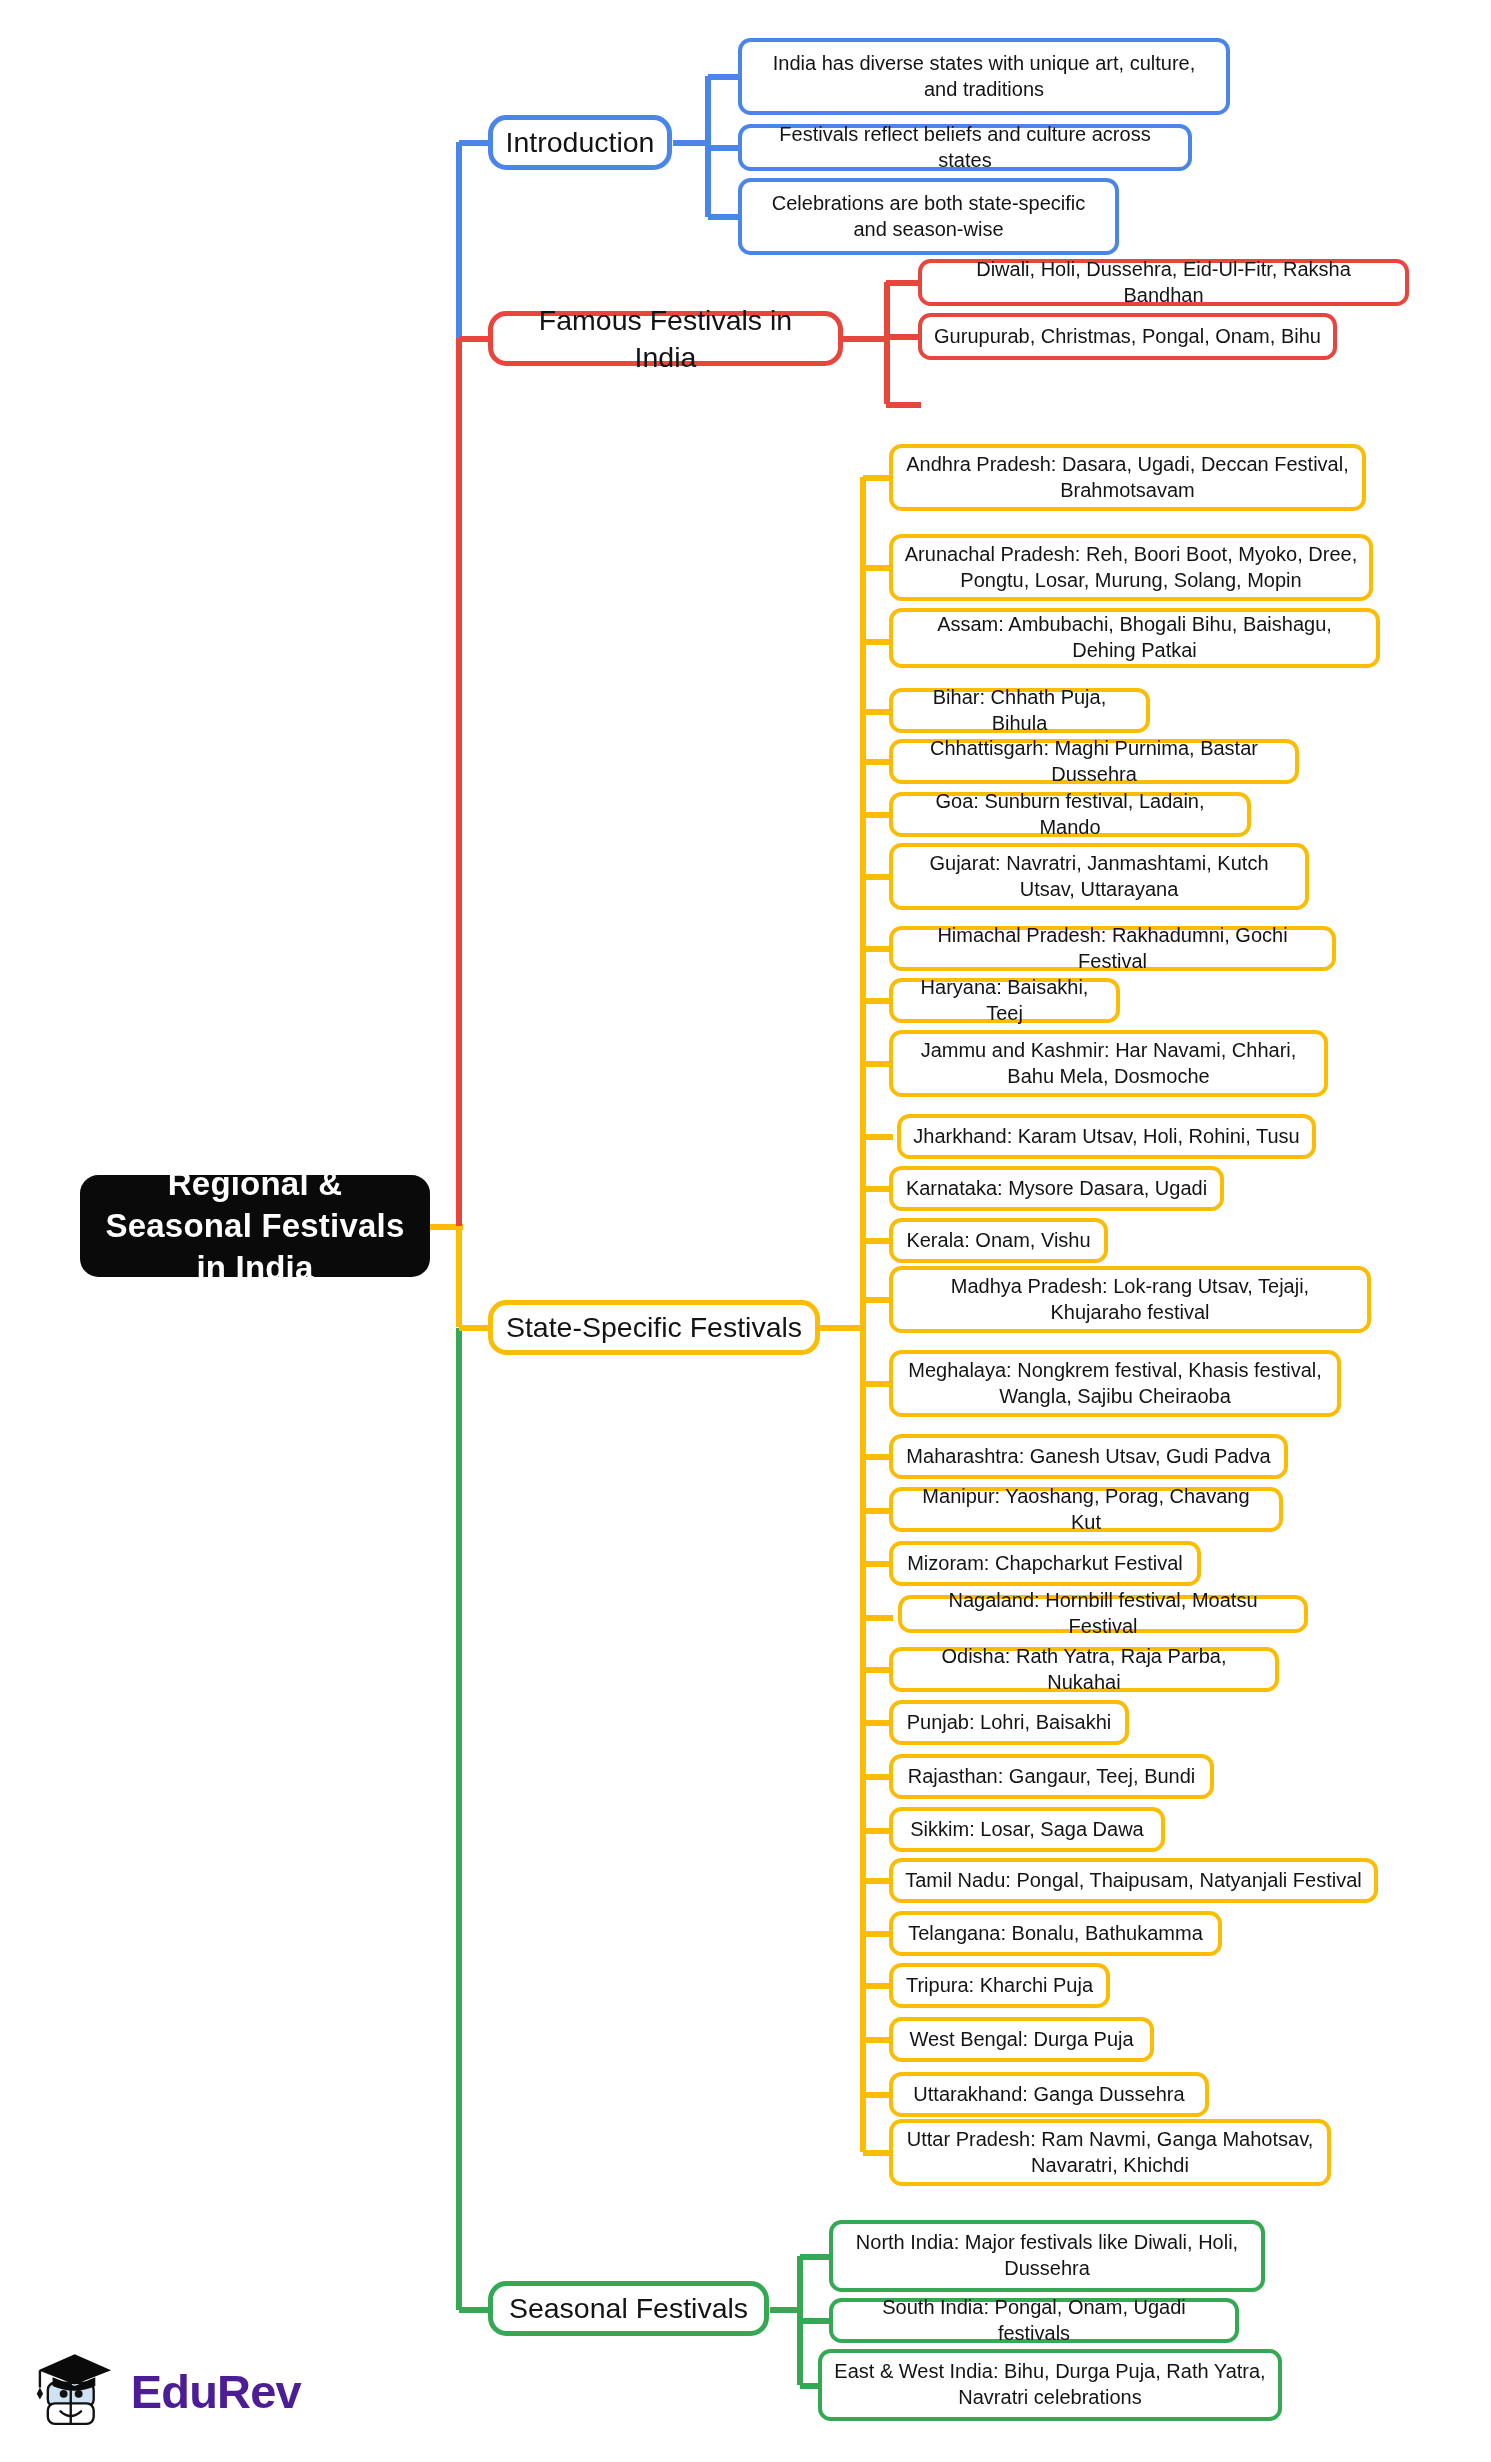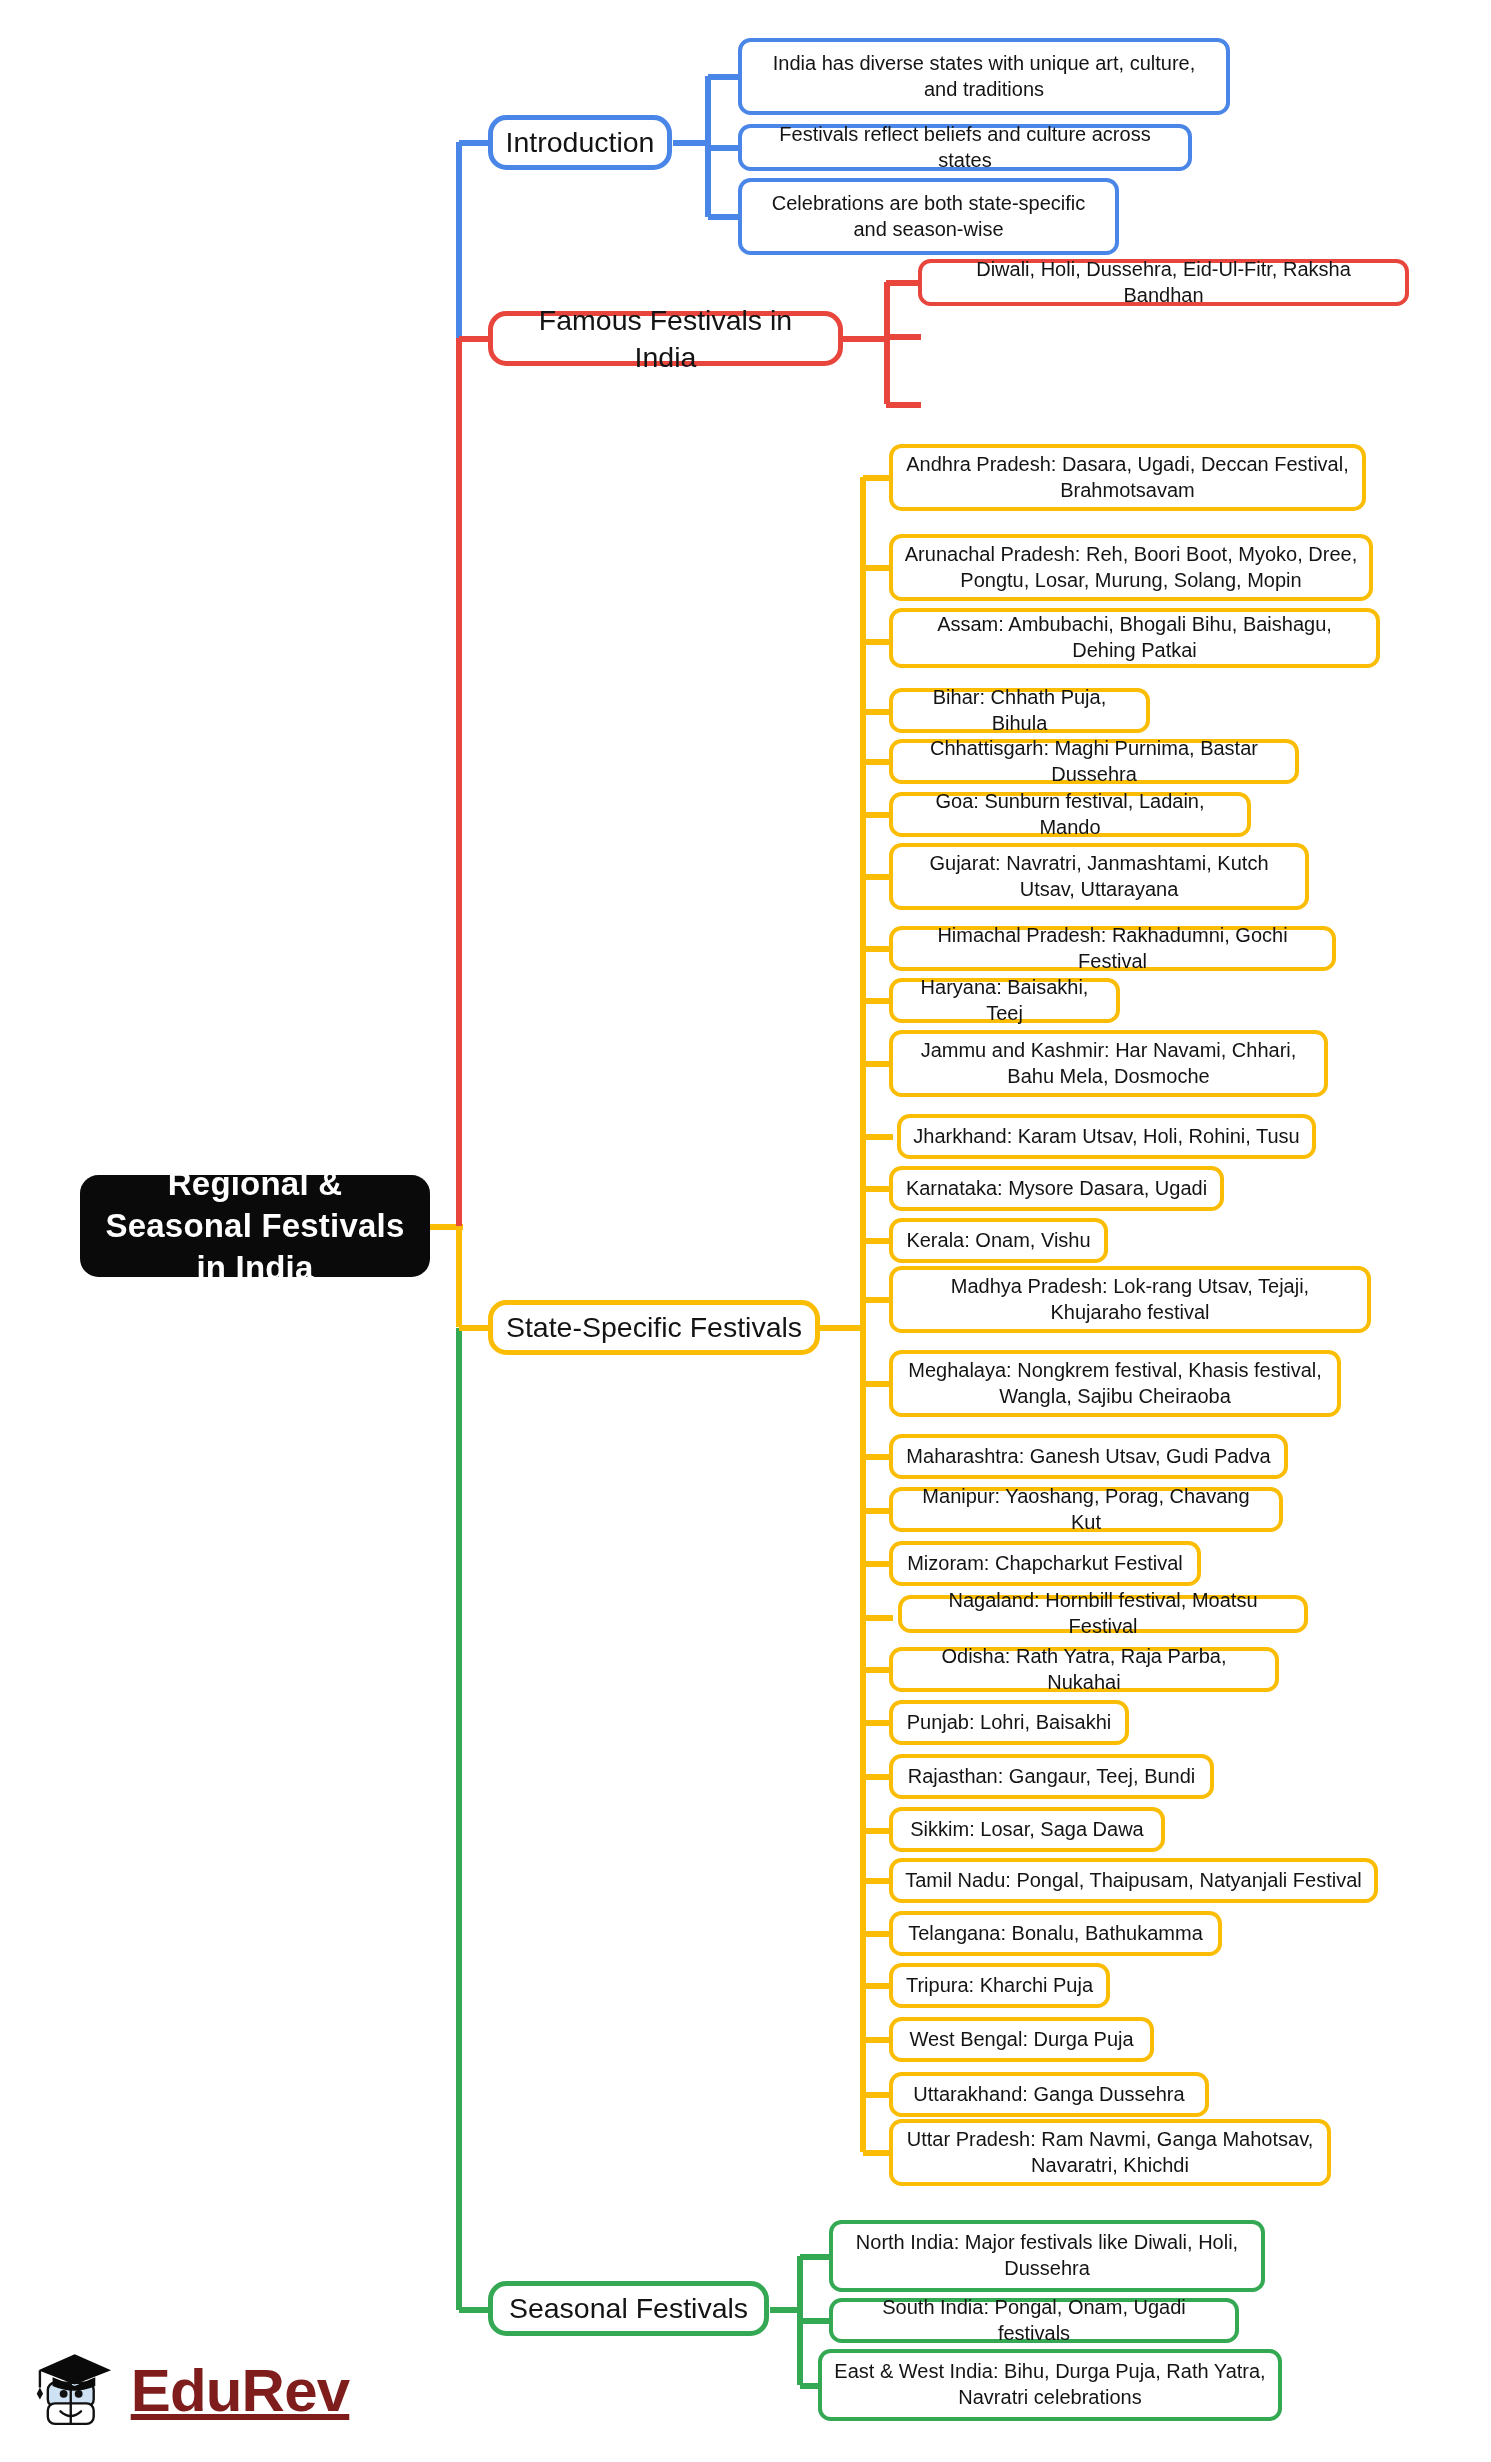--- a/index.html
+++ b/index.html
@@ -82,26 +82,25 @@
     left: 32px;
     top: 2345px;
     width: 302px;
     height: 92px;
     display: flex;
     align-items: center;
     gap: 11.7px;
   }
   #logo .mark { width: 87px; height: 87px; flex: 0 0 auto; }
   #logo .wordmark {
-    font-size: 60px;
+    font-size: 47px;
     font-weight: bold;
-    color: #7f1d1d;
+    color: #4c1d95;
     letter-spacing: -0.8px;
     line-height: 1;
-    text-decoration: underline;
   }
 </style>
 </head>
 <body>
 
 <div id="canvas">
 
   <div id="connectors">
       <div class="line h c-yellow" style="left: 430px; top: 1224px; width: 33px;"></div>
       <div class="line v c-blue" style="left: 456px; top: 142px; height: 196px;"></div>
@@ -186,20 +185,23 @@
   <div class="node leaf-node leaf-blue" style="left:738px; top:124px; width:454px; height:47px;">
     <span>Festivals reflect beliefs and culture across states</span>
   </div>
   <div class="node leaf-node leaf-blue" style="left:738px; top:178px; width:381px; height:77px;">
     <span>Celebrations are both state-specific and season-wise</span>
   </div>
 
   <div class="node leaf-node leaf-red" style="left:918px; top:259px; width:491px; height:47px;">
     <span>Diwali, Holi, Dussehra, Eid-Ul-Fitr, Raksha Bandhan</span>
   </div>
+  <div class="node leaf-node leaf-red" style="left:918px; top:313px; width:419px; height:47px;">
+    <span>Gurupurab, Christmas, Pongal, Onam, Bihu</span>
+  </div>
 
   <div id="state-leaves">
       <div class="node leaf-node leaf-yellow" style="left: 889px; top: 444px; width: 477px; height: 67px;">
         <span>Andhra Pradesh: Dasara, Ugadi, Deccan Festival, Brahmotsavam</span>
       </div>
       <div class="node leaf-node leaf-yellow" style="left: 889px; top: 534px; width: 484px; height: 67px;">
         <span>Arunachal Pradesh: Reh, Boori Boot, Myoko, Dree, Pongtu, Losar, Murung, Solang, Mopin</span>
       </div>
       <div class="node leaf-node leaf-yellow" style="left: 889px; top: 608px; width: 491px; height: 60px;">
         <span>Assam: Ambubachi, Bhogali Bihu, Baishagu, Dehing Patkai</span>

